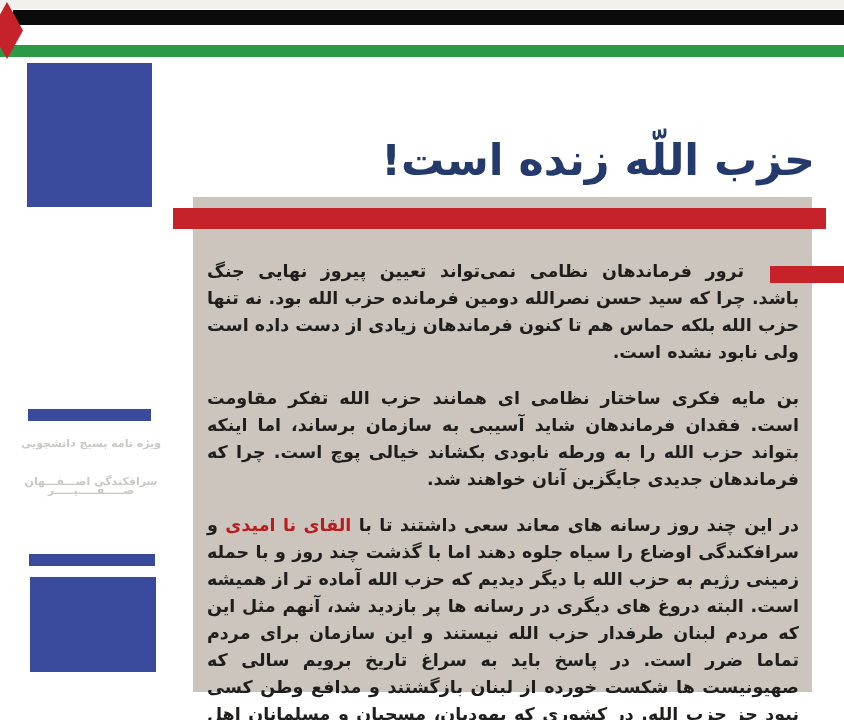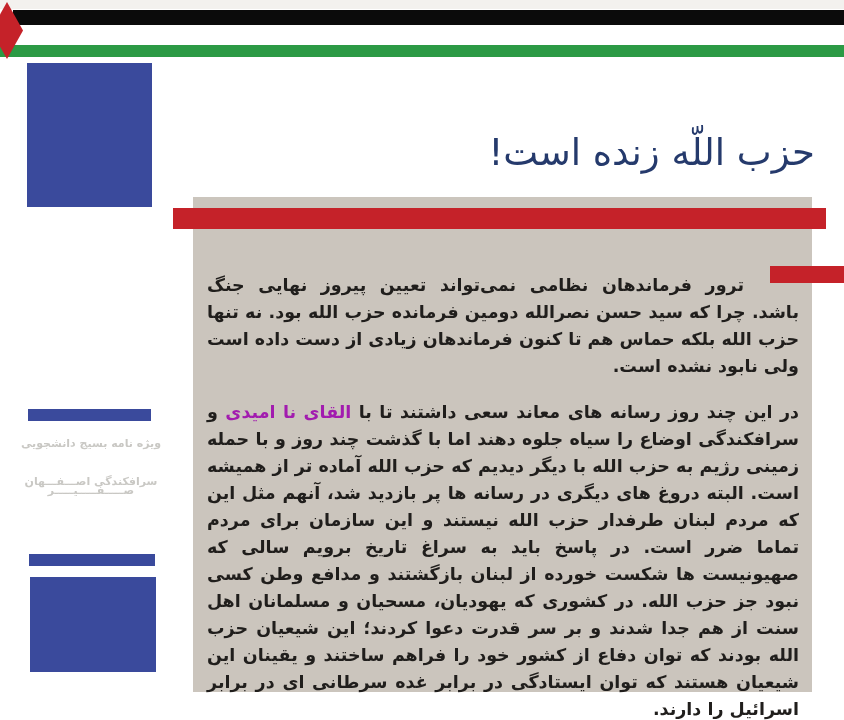--- a/index.html
+++ b/index.html
@@ -14,35 +14,35 @@
   .flag-white{position:absolute;left:13px;top:25px;width:831px;height:20px;background:#ffffff;}
   .flag-green{position:absolute;left:0;top:45px;width:844px;height:12px;background:#2c9a45;}
   .flag-diamond{
     position:absolute;left:-9px;top:2px;width:32px;height:57px;background:#c52229;
     clip-path:polygon(50% 0,100% 50%,50% 100%,0 50%);
   }
   
   .blue-square{position:absolute;left:27px;top:63px;width:125px;height:144px;background:#3a4a9c;}
   .main-title{
     position:absolute;right:29px;top:106px;direction:rtl;
-    font-size:37px;font-weight:400;color:#253a6c;letter-spacing:0;
+    font-size:43px;font-weight:700;color:#253a6c;letter-spacing:0;
     white-space:nowrap;
   }
   
   .gray-box{position:absolute;left:193px;top:197px;width:619px;height:495px;background:#cbc5bd;}
   .red-bar{position:absolute;left:173px;top:208px;width:653px;height:21px;background:#c52229;}
   .para-marker{position:absolute;left:770px;top:266px;width:74px;height:17px;background:#c52229;}
   .article-text{
     position:absolute;left:207px;top:256px;width:592px;
     direction:rtl;text-align:justify;
     font-size:17.5px;line-height:27px;font-weight:600;color:#201e1c;
   }
-  .article-text p{margin:16px 0 19px 0;}
+  .article-text p{margin:2px 0 19px 0;}
   .article-text p.first{text-indent:55px;}
-  .hl-red{color:#a21caf;}
+  .hl-red{color:#b91c1c;}
   
   .side-bar-thin-1{position:absolute;left:28px;top:409px;width:123px;height:12px;background:#3a4a9c;}
   .side-bar-thin-2{position:absolute;left:29px;top:554px;width:126px;height:12px;background:#3a4a9c;}
   .side-rect{position:absolute;left:30px;top:577px;width:126px;height:95px;background:#3a4a9c;}
   .side-text{
     position:absolute;left:10px;width:162px;direction:rtl;text-align:center;
     font-size:11px;font-weight:600;color:#c9c8c4;white-space:nowrap;overflow:hidden;
   }
   .side-text.l1{top:437px;}
   .side-text.l2{top:475px;}
@@ -59,20 +59,21 @@
 
 <div class="blue-square"></div>
 <h1 class="main-title">حزب اللّه زنده است!</h1>
 
 <div class="gray-box"></div>
 <div class="red-bar"></div>
 <div class="para-marker"></div>
 
 <div class="article-text">
   <p class="first">ترور فرماندهان نظامی نمی‌تواند تعیین پیروز نهایی جنگ باشد. چرا که سید حسن نصرالله دومین فرمانده حزب الله بود. نه تنها حزب الله بلکه حماس هم تا کنون فرماندهان زیادی از دست داده است ولی نابود نشده است.</p>
+  <p>بن مایه فکری ساختار نظامی ای همانند حزب الله تفکر مقاومت است. فقدان فرماندهان شاید آسیبی به سازمان برساند، اما اینکه بتواند حزب الله را به ورطه نابودی بکشاند خیالی پوچ است. چرا که فرماندهان جدیدی جایگزین آنان خواهند شد.</p>
   <p><span>در این چند روز رسانه های معاند سعی داشتند تا با </span><span class="hl-red">القای نا امیدی</span><span> و سرافکندگی اوضاع را سیاه جلوه دهند اما با گذشت چند روز و با حمله زمینی رژیم به حزب الله با دیگر دیدیم که حزب الله آماده تر از همیشه است. البته دروغ های دیگری در رسانه ها پر بازدید شد، آنهم مثل این که مردم لبنان طرفدار حزب الله نیستند و این سازمان برای مردم تماما ضرر است. در پاسخ باید به سراغ تاریخ برویم سالی که صهیونیست ها شکست خورده از لبنان بازگشتند و مدافع وطن کسی نبود جز حزب الله. در کشوری که یهودیان، مسحیان و مسلمانان اهل سنت از هم جدا شدند و بر سر قدرت دعوا کردند؛ این شیعیان حزب الله بودند که توان دفاع از کشور خود را فراهم ساختند و یقینان این شیعیان هستند که توان ایستادگی در برابر غده سرطانی ای در برابر اسرائیل را دارند.</span></p>
 </div>
 
 <div class="side-bar-thin-1"></div>
 <div class="side-text l1">ویژه نامه بسیج دانشجویی</div>
 <div class="side-text l2">سرافکندگی اصـــفـــهان</div>
 <div class="side-text l3">صـــــفـــــیـــــر</div>
 <div class="side-bar-thin-2"></div>
 <div class="side-rect"></div>
 

